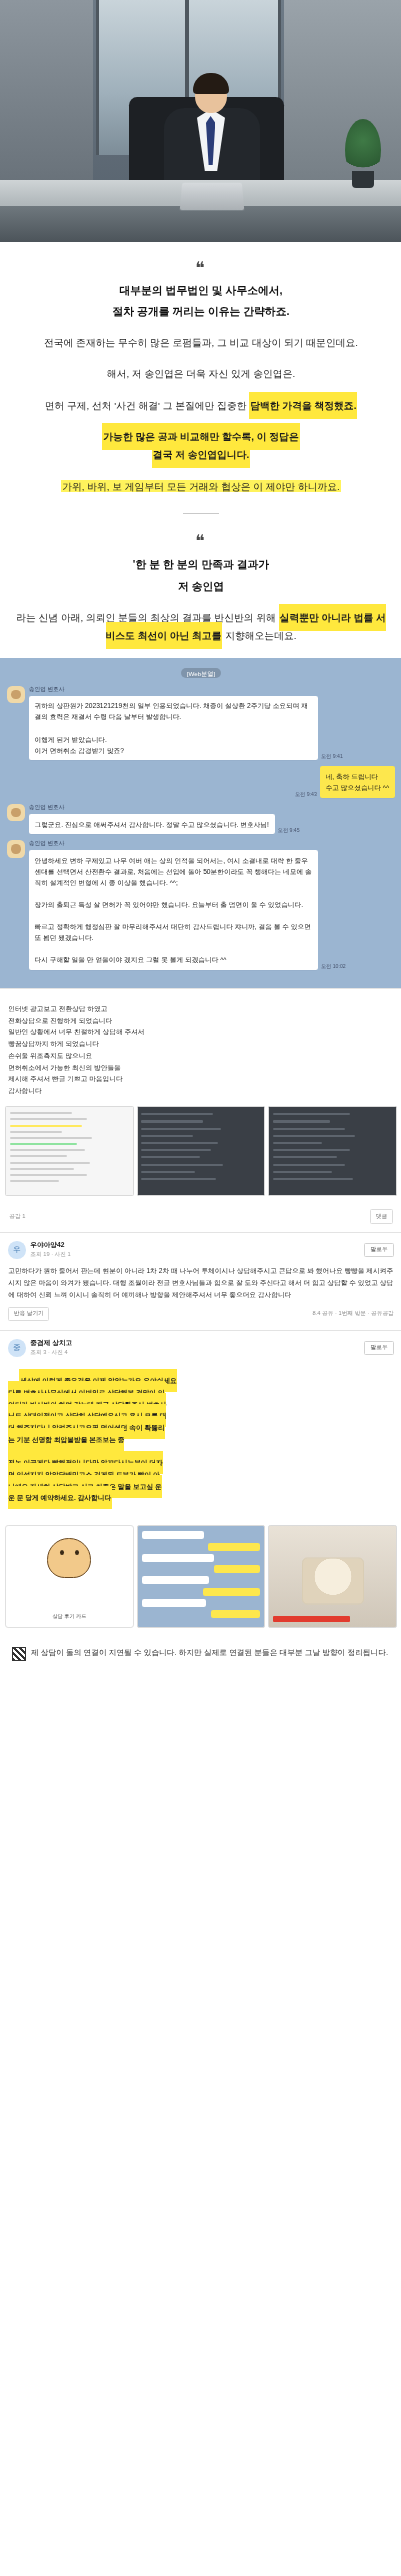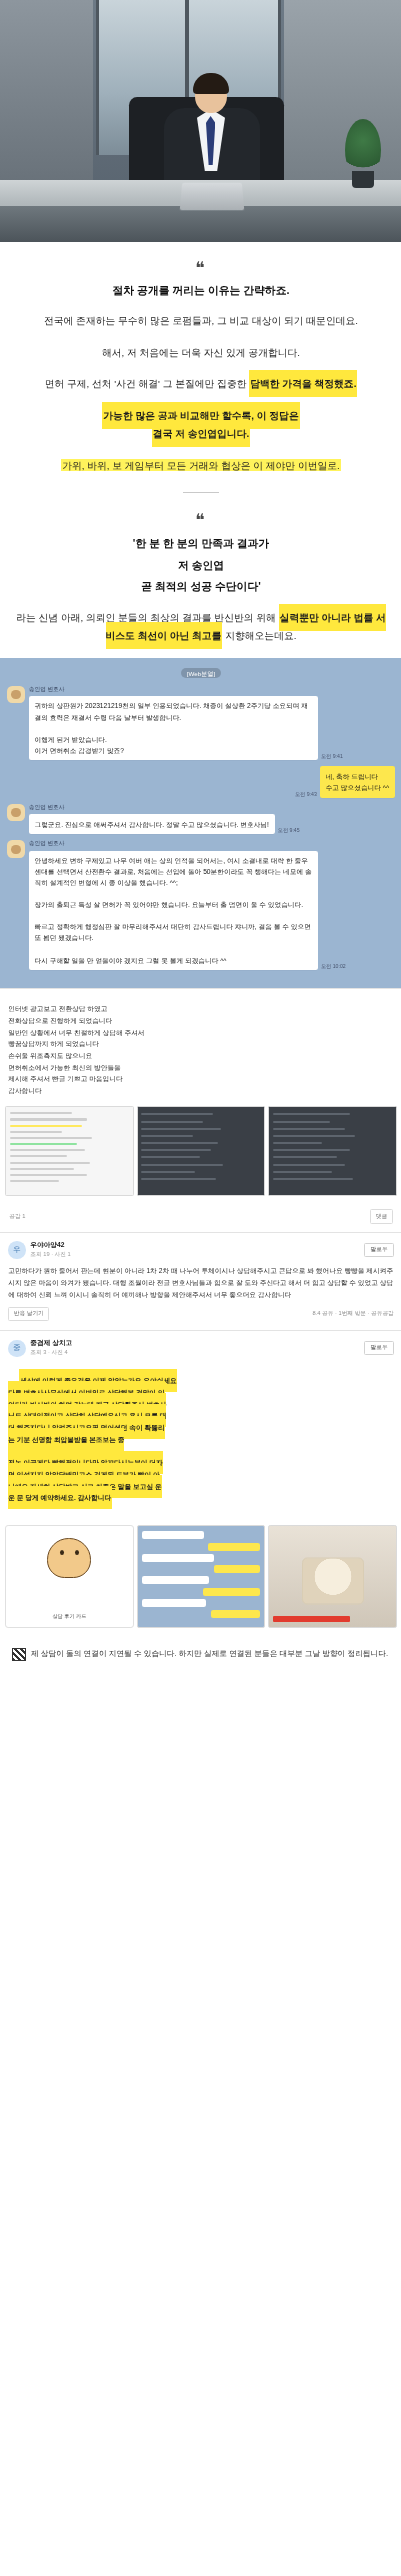--- a/index.html
+++ b/index.html
@@ -291,44 +291,44 @@
     <div class="person-head"></div>
     <div class="person-hair"></div>
     <div class="deskTop"></div>
     <div class="deskFront"></div>
     <div class="laptop"></div>
     <div class="plant"></div>
     <div class="plantpot"></div>
   </div>
 
   <div class="quote-mark">❝</div>
+  <div class="center-strong">대부분의 법무법인 및 사무소에서,</div>
   <div class="center-strong">절차 공개를 꺼리는 이유는 간략하죠.</div>
 
   <p class="body-p center">전국에 존재하는 무수히 많은 로펌들과, 그 비교 대상이 되기 때문인데요.</p>
-  <p class="body-p center">해서, 저 처음에는 더욱 자신 있게 공개합니다.</p>
+  <p class="body-p center">해서, 저 송인엽은 더욱 자신 있게 송인엽은.</p>
 
   <p class="body-p center">
     <span>면허 구제, 선처 '사건 해결' 그 본질에만 집중한 </span><span class="hl-yellow-strong">담백한 가격을 책정했죠.</span>
   </p>
 
   <p class="body-p center">
     <span class="hl-yellow-strong">가능한 많은 공과 비교해만 할수록, 이 정답은</span><br>
     <span class="hl-yellow-strong">결국 저 송인엽입니다.</span>
   </p>
 
   <p class="body-p center">
-    <span class="hl-yellow">가위, 바위, 보 게임부터 모든 거래와 협상은 이 제야만 이번일로.</span>
+    <span class="hl-yellow">가위, 바위, 보 게임부터 모든 거래와 협상은 이 제야만 하니까요.</span>
   </p>
 
   <div class="divider"></div>
 
   <div class="quote-mark">❝</div>
   <div class="quote-center">'한 분 한 분의 만족과 결과가</div>
   <div class="quote-center">저 송인엽</div>
-  <div class="quote-center">곧 최적의 성공 수단이다'</div>
 
   <p class="body-p center">
     <span>라는 신념 아래, 의뢰인 분들의 최상의 결과를 반신반의 위해 </span><span class="hl-yellow-strong">실력뿐만 아니라 법률 서비스도 최선이 아닌 최고를</span><span> 지향해오는데요.</span>
   </p>
 
   <div class="chat">
     <div class="chat-date">
       <span>[Web분열]</span>
     </div>
 

